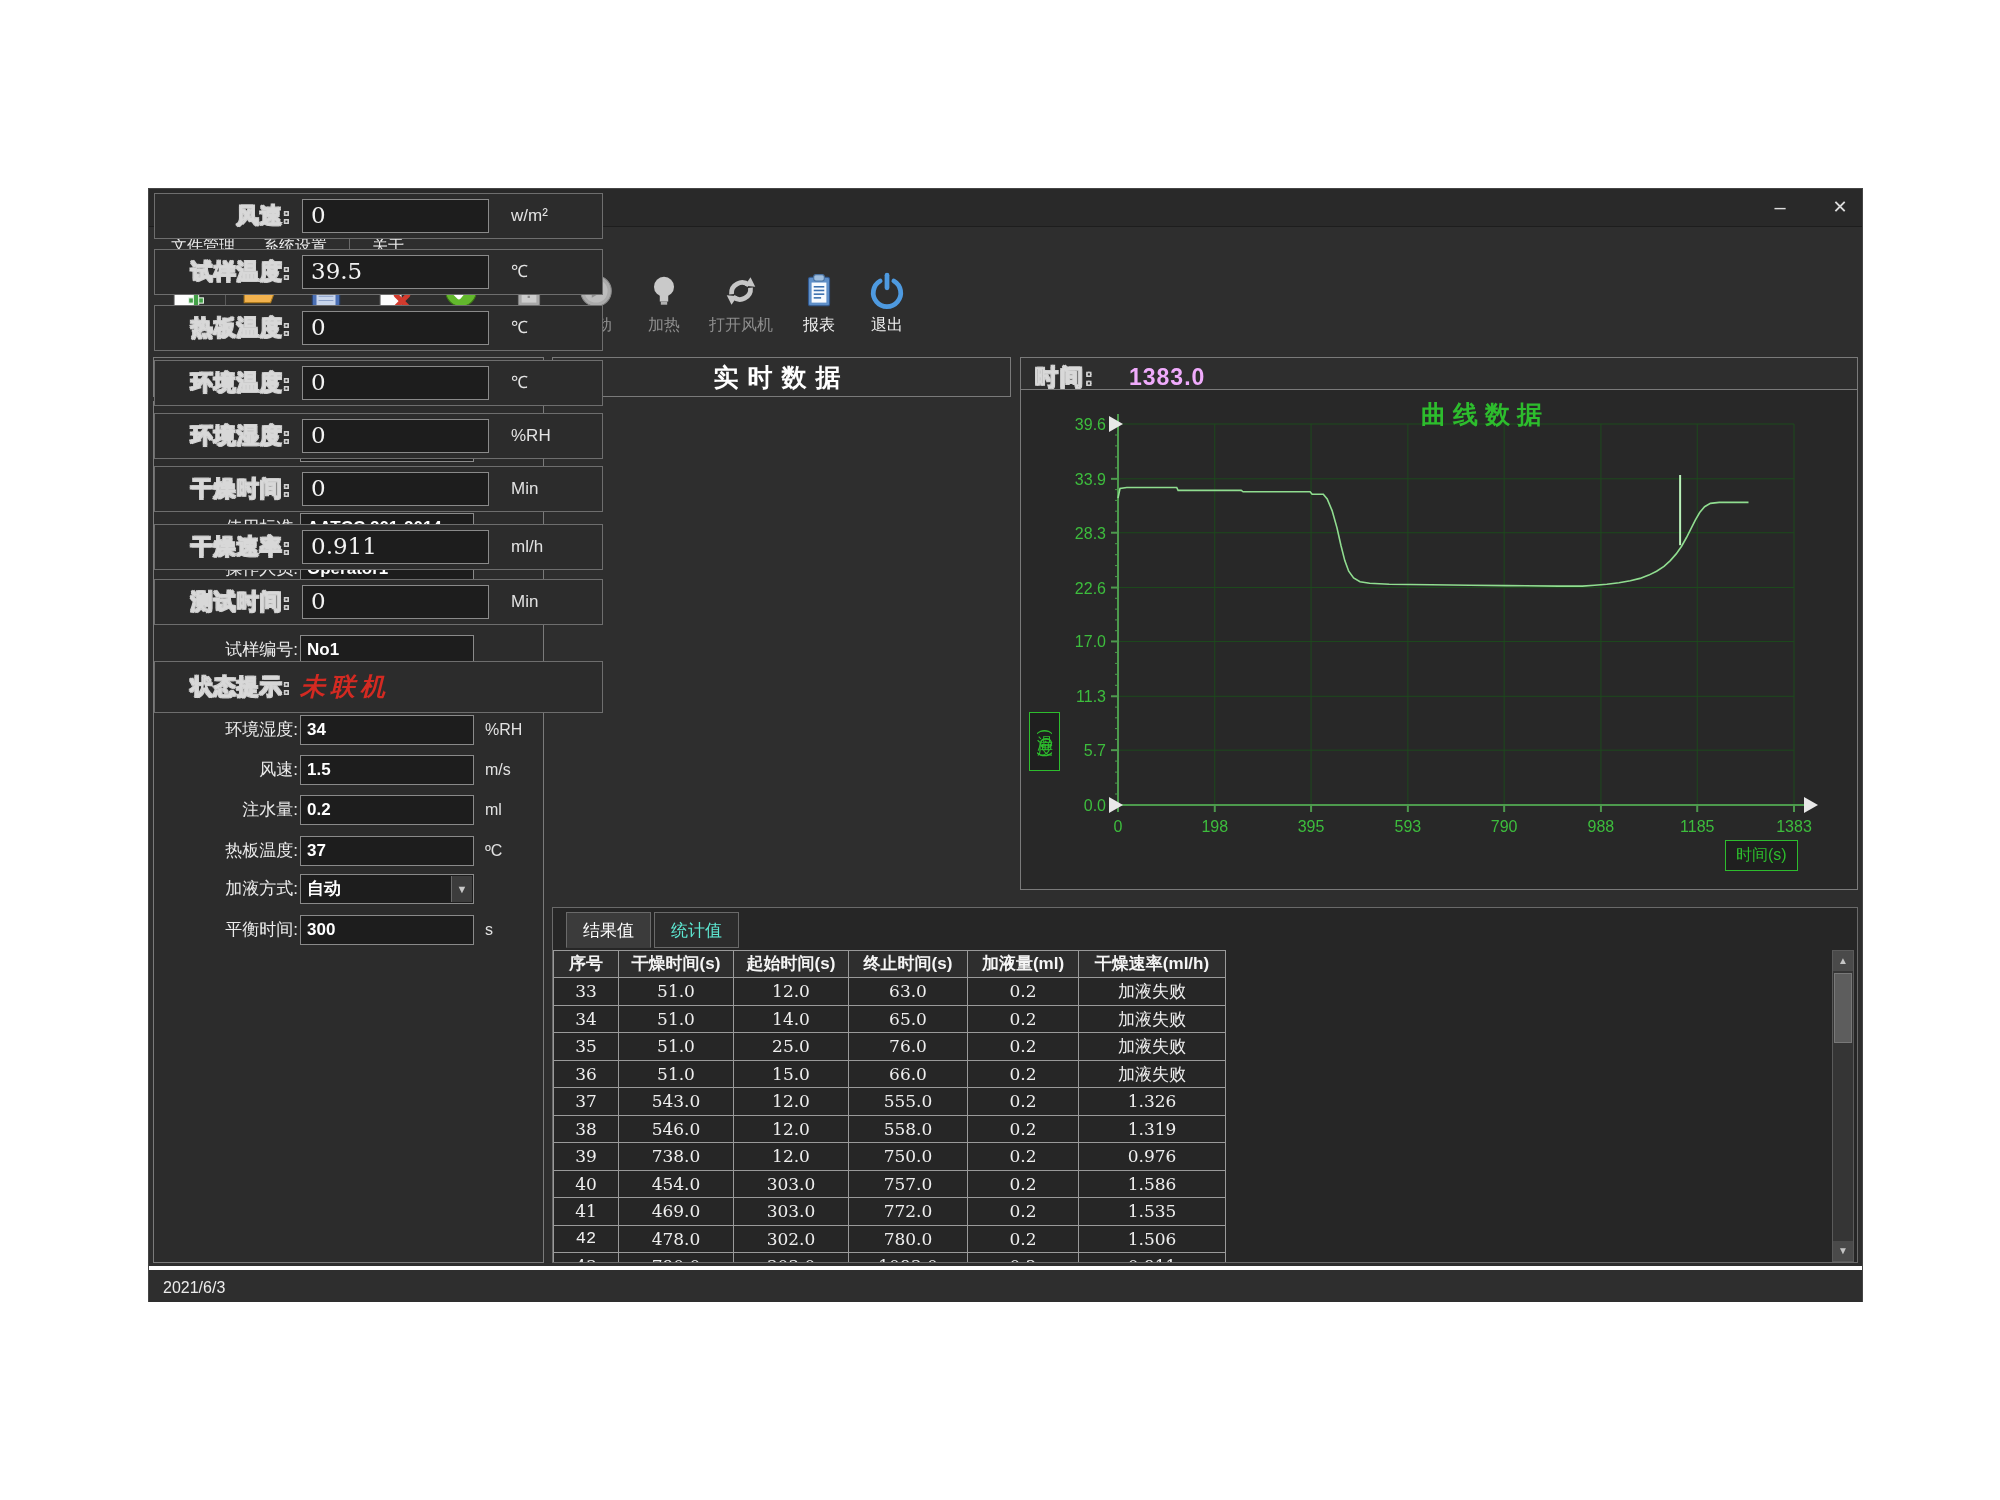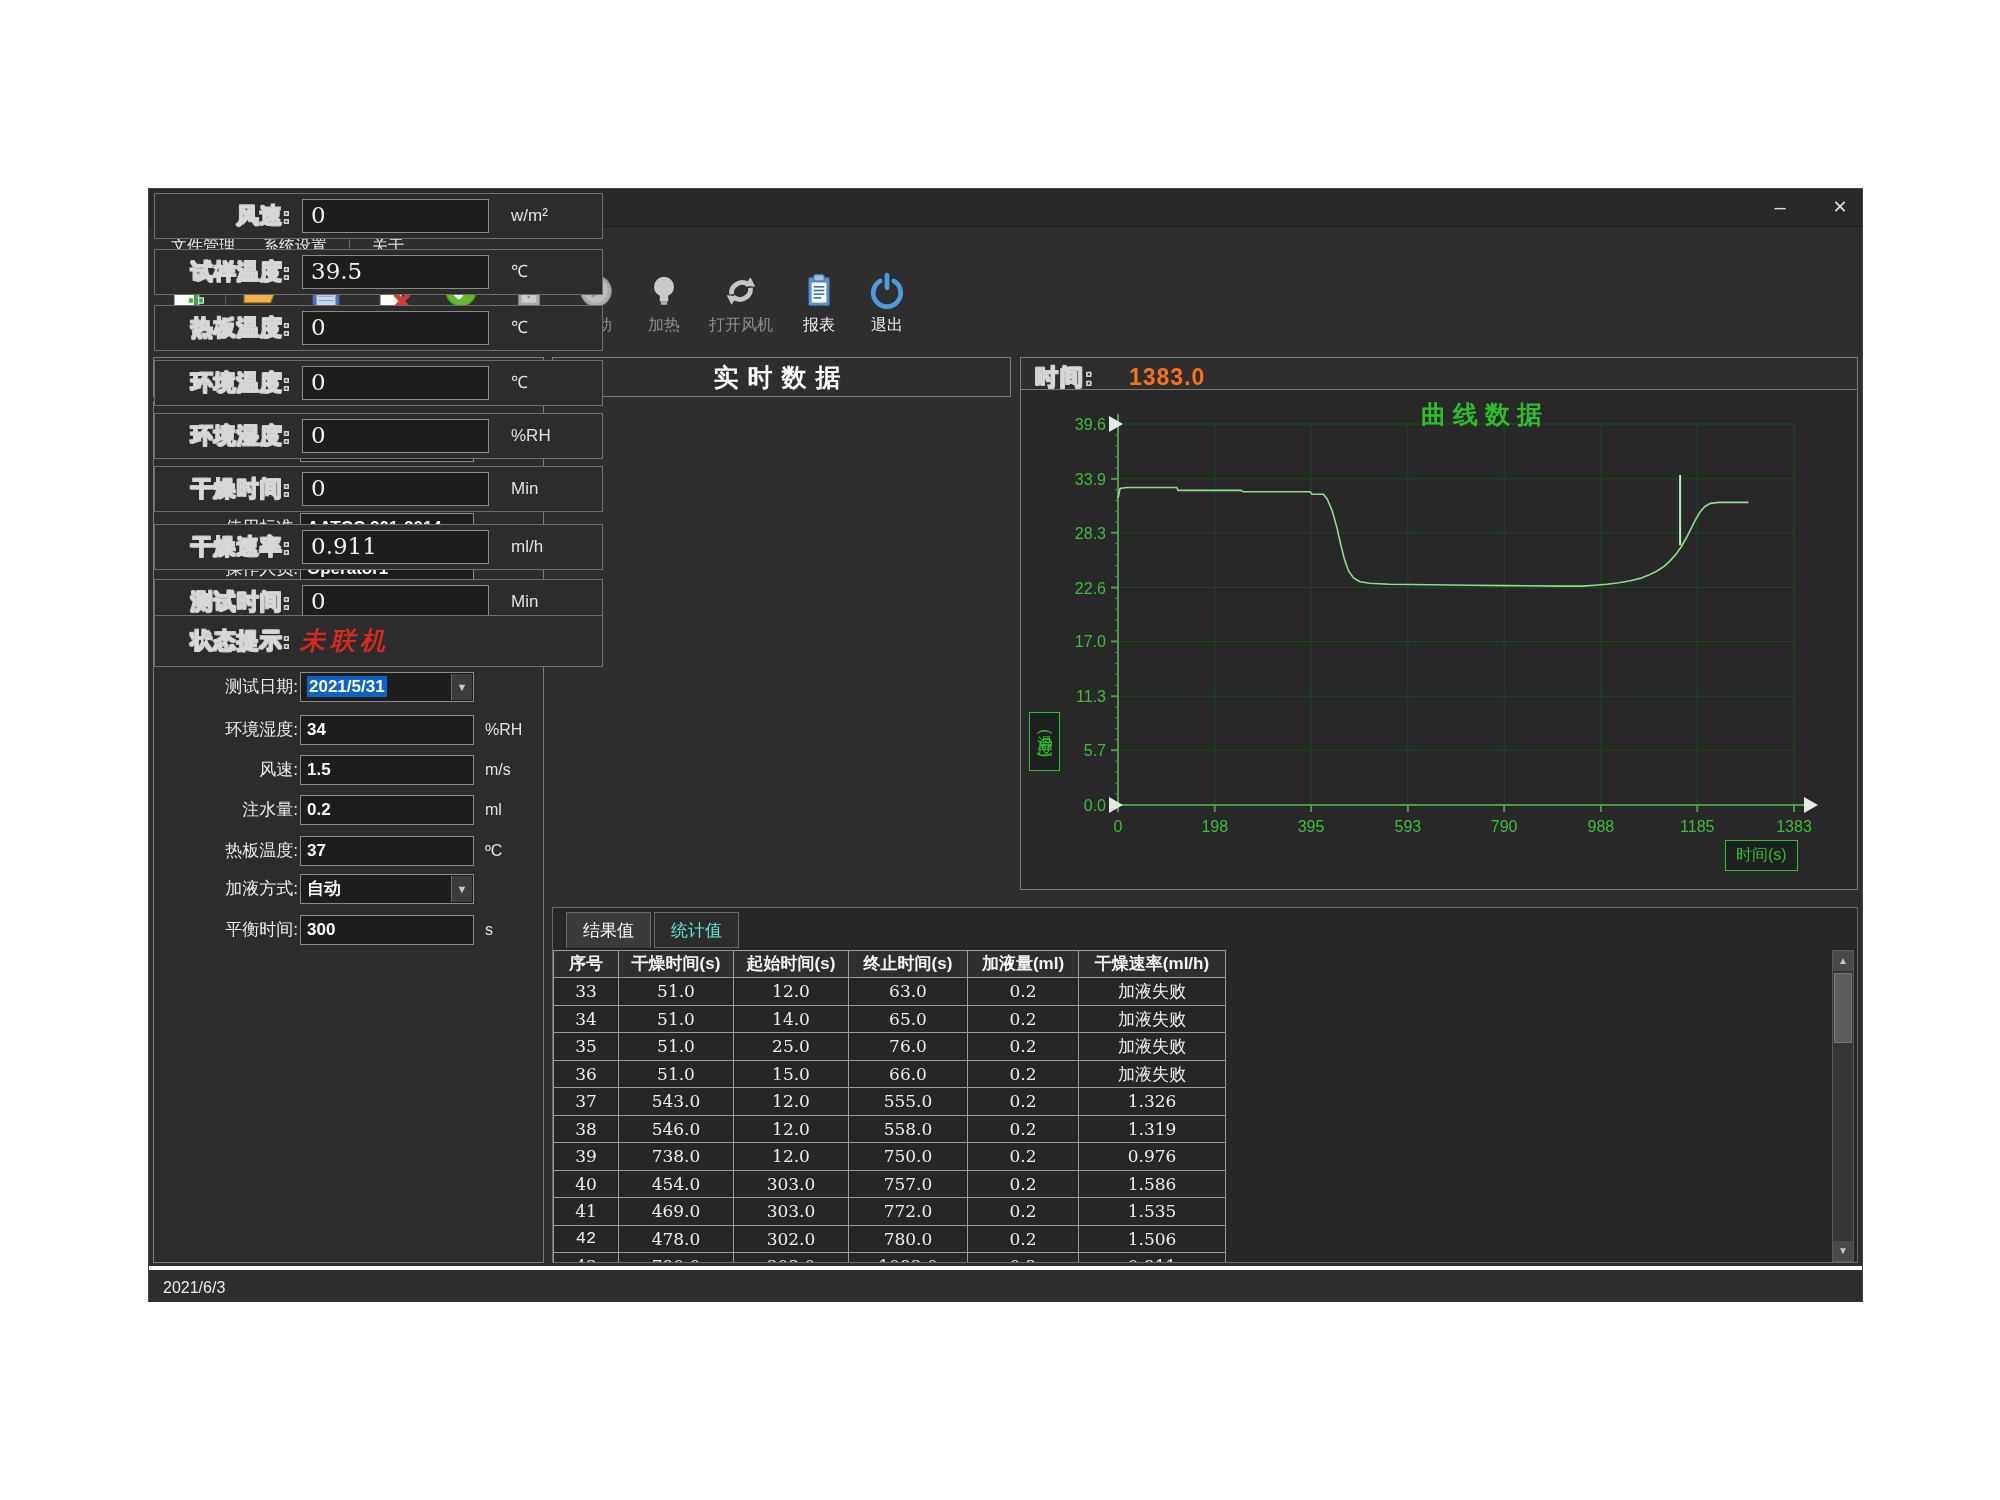--- a/index.html
+++ b/index.html
@@ -32,21 +32,21 @@
   .tb-sep{position:absolute;left:76px;top:10px;width:1px;height:62px;background:#5a5a5a;}
   
   .hdr-box{position:absolute;height:40px;border:1px solid #7a7a7a;box-sizing:border-box;
            text-align:center;line-height:38px;font-size:25px;font-weight:bold;letter-spacing:9px;color:#ffffff;}
   .left-hdr{left:4px;top:168px;width:391px;}
   .mid-hdr{left:403px;top:168px;width:459px;}
   .time-hdr{left:871px;top:168px;width:838px;text-align:left;letter-spacing:1px;}
   .outlined{color:#2e2e2e;font-weight:bold;-webkit-text-stroke:1px #d8d8d8;
             text-shadow:-1px -1px 0 #cfcfcf,1px -1px 0 #cfcfcf,-1px 1px 0 #cfcfcf,1px 1px 0 #cfcfcf;}
   .time-lb{position:absolute;left:14px;top:0;font-size:23px;line-height:38px;letter-spacing:2px;}
-  .time-val{position:absolute;left:108px;top:0;font-size:23px;line-height:38px;font-weight:bold;color:#f97316;letter-spacing:1px;}
+  .time-val{position:absolute;left:108px;top:0;font-size:23px;line-height:38px;font-weight:bold;color:#f0abfc;letter-spacing:1px;}
   
   .panel{position:absolute;border:1px solid #7a7a7a;box-sizing:border-box;background:#2c2c2c;}
   .left-body{left:4px;top:212px;width:391px;height:862px;}
   .mid-body{left:403px;top:212px;width:459px;height:502px;border:none;background:transparent;}
   
   .pf-row{position:absolute;left:0;width:100%;height:30px;}
   .pf-label{position:absolute;left:20px;width:124px;text-align:right;font-size:17px;color:#ececec;line-height:30px;}
   .pf-input{position:absolute;left:146px;width:174px;height:30px;background:#1d1d1d;border:1px solid #8a8a8a;
             box-sizing:border-box;line-height:27px;padding-left:6px;font-size:17px;font-weight:bold;color:#ffffff;white-space:nowrap;overflow:hidden;}
   .pf-value.sel{background:#0f63c4;padding:1px 2px;}
@@ -365,21 +365,21 @@
           </div>
           <span class="rt-unit">ml/h</span>
         </div>
         <div class="rt-row" style="top: 390px;">
           <span class="rt-label outlined">测试时间:</span>
           <div class="rt-value-box">
             <span class="rt-value">0</span>
           </div>
           <span class="rt-unit">Min</span>
         </div>
-        <div class="rt-row" style="top: 426px; height: 52px;">
+        <div class="rt-row" style="top: 472px; height: 52px;">
           <span class="rt-label outlined" style="line-height: 50px;">状态提示:</span>
           <span class="status-value">未联机</span>
         </div>
       </div>
 
     <div class="hdr-box time-hdr">
       <span class="outlined time-lb">时间:</span>
       <span class="time-val">1383.0</span>
     </div>
 

